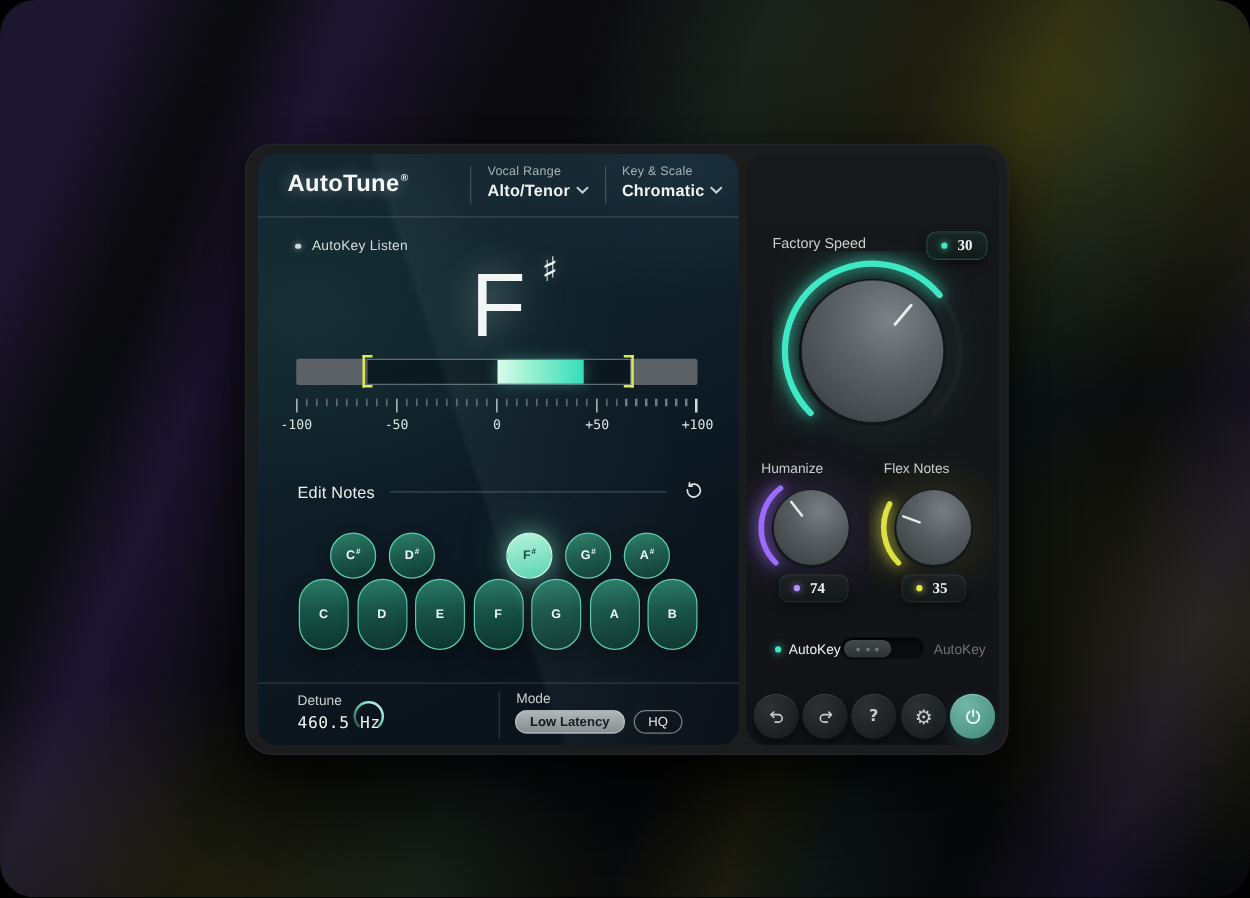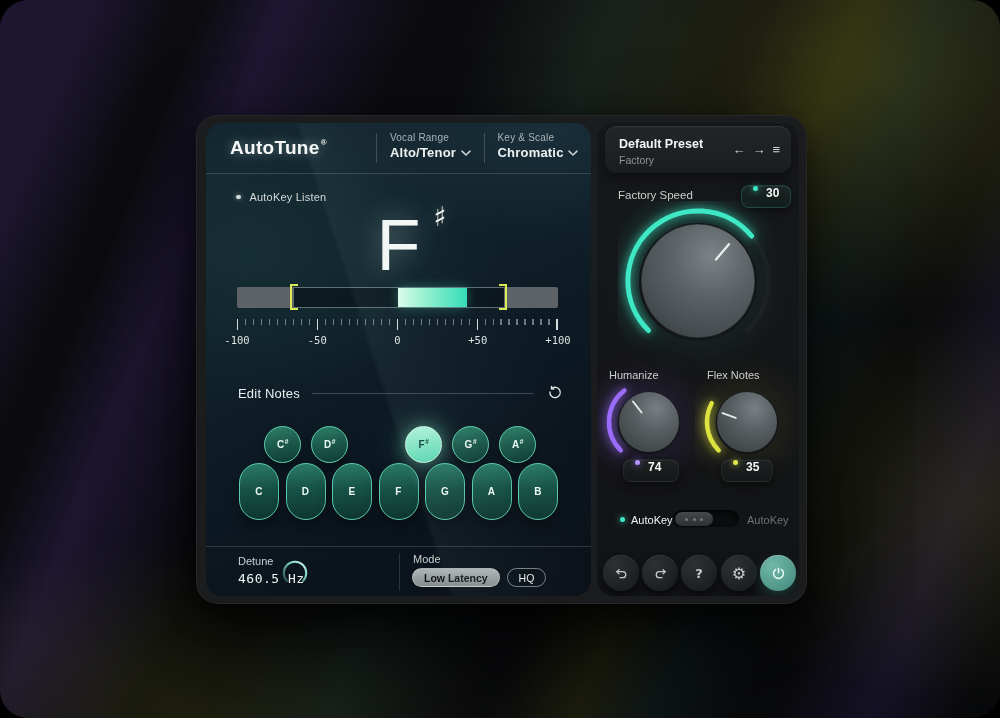--- a/index.html
+++ b/index.html
@@ -136,25 +136,25 @@
     background:radial-gradient(circle, rgba(220,226,63,.14), transparent 65%);}
   .preset-card{position:absolute;left:8px;top:3px;width:186px;height:47px;border-radius:12px;
     background:linear-gradient(180deg,#232628,#1a1d1f);
     box-shadow:inset 0 1px 0 rgba(255,255,255,.07),0 5px 12px rgba(0,0,0,.45);cursor:pointer;}
   .preset-name{position:absolute;left:14px;top:11px;font-size:12.5px;font-weight:700;color:#f0f4f3;}
   .preset-cat{position:absolute;left:14px;top:28px;font-size:10.5px;color:#8d9496;}
   .preset-nav{position:absolute;right:11px;top:0;bottom:0;display:flex;align-items:center;gap:7px;
     color:#ccd2d2;font-size:13px;}
   .preset-nav span{cursor:pointer;line-height:1;}
   .rs-label{position:absolute;left:21px;top:66px;font-size:11.5px;color:#c8cfcd;}
-  .value-badge{position:absolute;height:23px;border-radius:8px;display:flex;
+  .value-badge{position:absolute;height:23px;border-radius:8px;display:flex;align-items:center;
     gap:8px;padding:0 11px;box-sizing:border-box;cursor:pointer;
     background:linear-gradient(180deg,#1e2122,#151818);
     box-shadow:inset 0 1px 0 rgba(255,255,255,.06),0 3px 8px rgba(0,0,0,.5);
-    border:1px solid rgba(255,255,255,.05);}
+    border:1px solid rgba(255,255,255,.05);font-family:Liberation Serif, serif;}
   .badge-dot{width:5px;height:5px;border-radius:50%;}
   .badge-val{font-size:12px;font-weight:700;color:#f2f6f5;}
   .rs-badge{left:144px;top:62px;background:linear-gradient(180deg,#1a2624,#121b1a);
     border-color:rgba(62,232,197,.18);}
   .dot-teal{background:#3ee8c5;box-shadow:0 0 6px rgba(62,232,197,.9);}
   .dot-purple{background:#b391ff;box-shadow:0 0 6px rgba(164,124,255,.9);}
   .dot-yellow{background:#e2e84c;box-shadow:0 0 6px rgba(226,232,76,.9);}
   .retune-knob{position:absolute;left:21px;top:78px;}
   .small-label{position:absolute;top:246px;width:80px;text-align:left;font-size:11px;color:#c8cfcd;}
   .hum-label{left:12px;}
@@ -372,29 +372,20 @@
           <span class="pill inactive">HQ</span>
         </div>
     </div>
   </div>
 
   <div class="right-panel">
     <div class="rp-glow glow-retune-bg"></div>
     <div class="rp-glow glow-hum-bg"></div>
     <div class="rp-glow glow-flex-bg"></div>
 
-    <div class="preset-card">
-      <div class="preset-name">Default Preset</div>
-      <div class="preset-cat">Factory</div>
-      <div class="preset-nav">
-          <span>←</span>
-          <span>→</span>
-          <span>≡</span>
-        </div>
-    </div>
 
     <div class="rs-label">Factory Speed</div>
     <div class="value-badge rs-badge">
       <span class="badge-dot dot-teal"></span>
       <span class="badge-val">30</span>
     </div>
 
     <div class="retune-knob">
       <svg width="160" height="160" viewBox="0 0 160 160">
         <defs>

